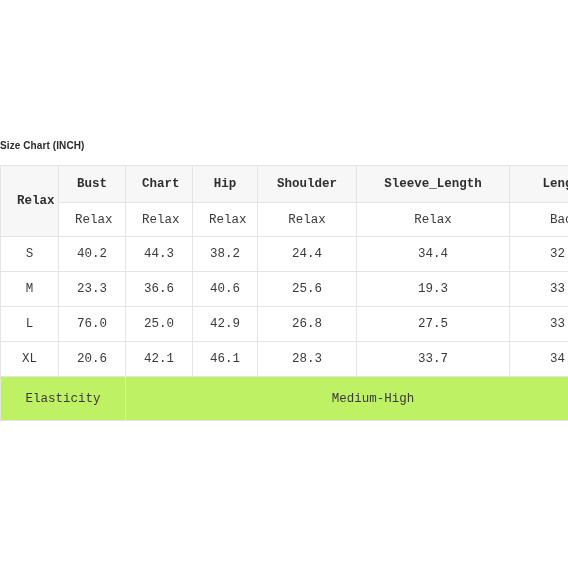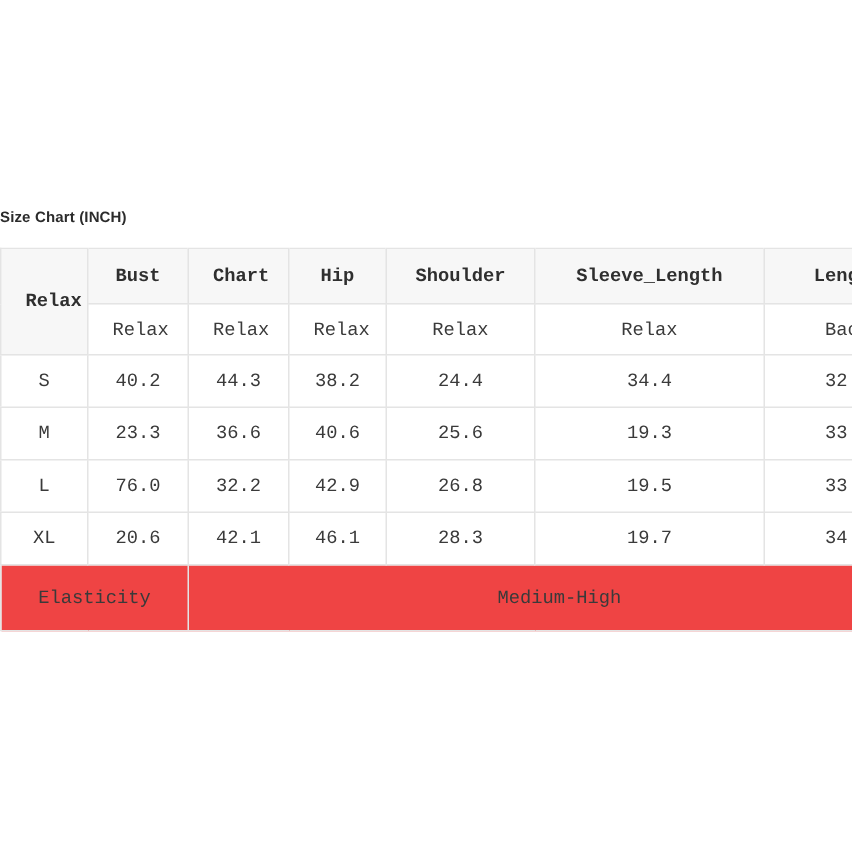--- a/index.html
+++ b/index.html
@@ -93,21 +93,21 @@
     margin-top: 24px;
   }
 
   tr.data-row td {
     height: 35px;
     background: #ffffff;
   }
 
   tr.elasticity-row td {
     height: 44px;
-    background: #ef4444;
+    background: #bef264;
   }
 </style>
 </head>
 <body>
 
 <div class="page">
 
   <div class="chart-title">Size Chart (INCH)</div>
 
   <div class="table-wrap">
@@ -155,33 +155,33 @@
           <td>23.3</td>
           <td>36.6</td>
           <td>40.6</td>
           <td>25.6</td>
           <td>19.3</td>
           <td>33.1</td>
         </tr>
         <tr class="data-row">
           <td>L</td>
           <td>76.0</td>
-          <td>32.2</td>
+          <td>25.0</td>
           <td>42.9</td>
           <td>26.8</td>
-          <td>19.5</td>
+          <td>27.5</td>
           <td>33.9</td>
         </tr>
         <tr class="data-row">
           <td>XL</td>
           <td>20.6</td>
           <td>42.1</td>
           <td>46.1</td>
           <td>28.3</td>
-          <td>19.7</td>
+          <td>33.7</td>
           <td>34.6</td>
         </tr>
         <tr class="elasticity-row">
           <td colspan="2">Elasticity</td>
           <td colspan="5">Medium-High</td>
         </tr>
       </tbody>
     </table>
   </div>
 

